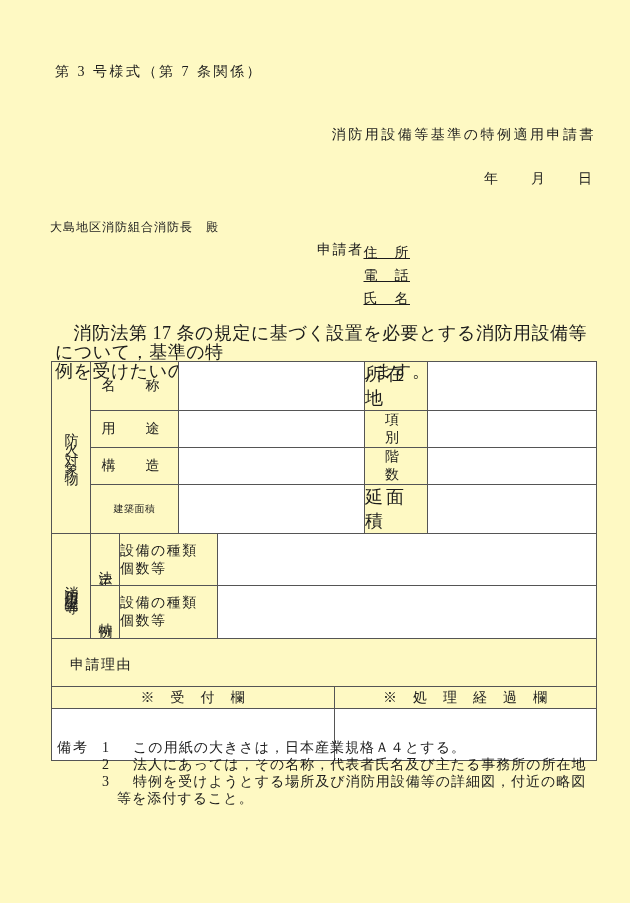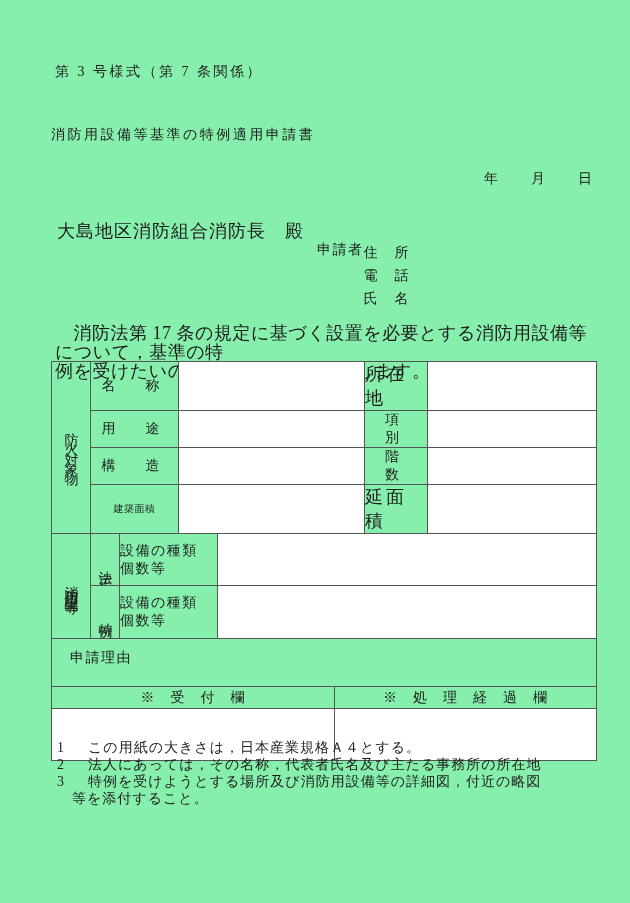--- a/index.html
+++ b/index.html
@@ -4,48 +4,48 @@
 <style>
   * { margin:0; padding:0; box-sizing:border-box; }
   html,body { background:#ffffff; }
   body {
     font-family:"Liberation Serif","DejaVu Serif",serif;
     color:#1c1c1c;
   }
   .page {
     position:relative;
     width:630px; height:903px;
-    background:#86efac;
+    background:#fef9c3;
     overflow:hidden;
   }
 
   
   .form-number {
     position:absolute; left:55px; top:63px;
     font-size:14px; letter-spacing:2.5px;
   }
   .doc-title {
     position:absolute; left:51px; top:126px; width:545px;
-    text-align:left; font-size:14px; letter-spacing:2.5px;
+    text-align:right; font-size:14px; letter-spacing:2.5px;
   }
   .date-line {
     position:absolute; left:51px; top:170px; width:541px;
     display:flex; justify-content:flex-end; gap:33px;
     font-size:14px;
   }
   .addressee {
-    position:absolute; left:57px; top:219px;
-    font-size:18px; letter-spacing:1px;font-family:Liberation Serif, serif;
+    position:absolute; left:50px; top:219px;
+    font-size:12px; letter-spacing:1px;font-family:Liberation Serif, serif;
   }
   .applicant {
     position:absolute; left:317px; top:241px;
     display:flex; gap:0; font-size:14px;
   }
   .app-label { letter-spacing:1.5px; }
-  .app-fields > div { line-height:23px; letter-spacing:1.5px; }
+  .app-fields > div { line-height:23px; letter-spacing:1.5px;text-decoration:underline; }
 
   .intro {
     position:absolute; left:55px; top:324px; width:545px;
     font-size:18px; letter-spacing:0.5px; line-height:19px;
   }
 
   
   table.form-table {
     position:absolute; left:51px; top:361px;
     width:545px; border-collapse:collapse; table-layout:fixed;
@@ -73,21 +73,21 @@
     display:inline-block;
     writing-mode:vertical-rl; text-orientation:upright;
     font-size:14px; letter-spacing:2px; line-height:1;
   }
   td.lbl2 { text-align:center; letter-spacing:8px; font-size:14px; }
   td.lbl3 { letter-spacing:3px; font-size:18px; }
   td.lbl4 { text-align:center; letter-spacing:0.5px; font-size:10px; }
   td.eq-lbl { font-size:14px; letter-spacing:1.5px; line-height:18px; }
   td.reason {
     vertical-align:top; text-align:left;
-    padding:10px 0 0 18px; letter-spacing:1.5px;
+    padding:17px 0 0 18px; letter-spacing:1.5px;
   }
   td.stamp-h { text-align:center; letter-spacing:1px; font-size:14px; }
   td.val { background:#ffffff; }
 
   
   .remarks {
     position:absolute; left:57px; top:739px;
     display:flex; font-size:14px; line-height:17px;
   }
   .rem-label { letter-spacing:2px; margin-right:13px; white-space:nowrap; }
@@ -189,20 +189,21 @@
         <td colspan="3" class="stamp-h">※　処　理　経　過　欄</td>
       </tr>
       <tr class="r9">
         <td colspan="5" class="val"></td>
         <td colspan="3" class="val"></td>
       </tr>
     </tbody>
   </table>
 
   <div class="remarks">
+    <span class="rem-label">備考</span>
     <div class="rem-items">
       <div class="rem-item">
         <span class="rem-num">1</span><span class="rem-text">この用紙の大きさは，日本産業規格Ａ４とする。</span>
       </div>
       <div class="rem-item">
         <span class="rem-num">2</span><span class="rem-text">法人にあっては，その名称，代表者氏名及び主たる事務所の所在地</span>
       </div>
       <div class="rem-item">
         <span class="rem-num">3</span><span class="rem-text">特例を受けようとする場所及び消防用設備等の詳細図，付近の略図</span>
         <div class="rem-cont">等を添付すること。</div>

